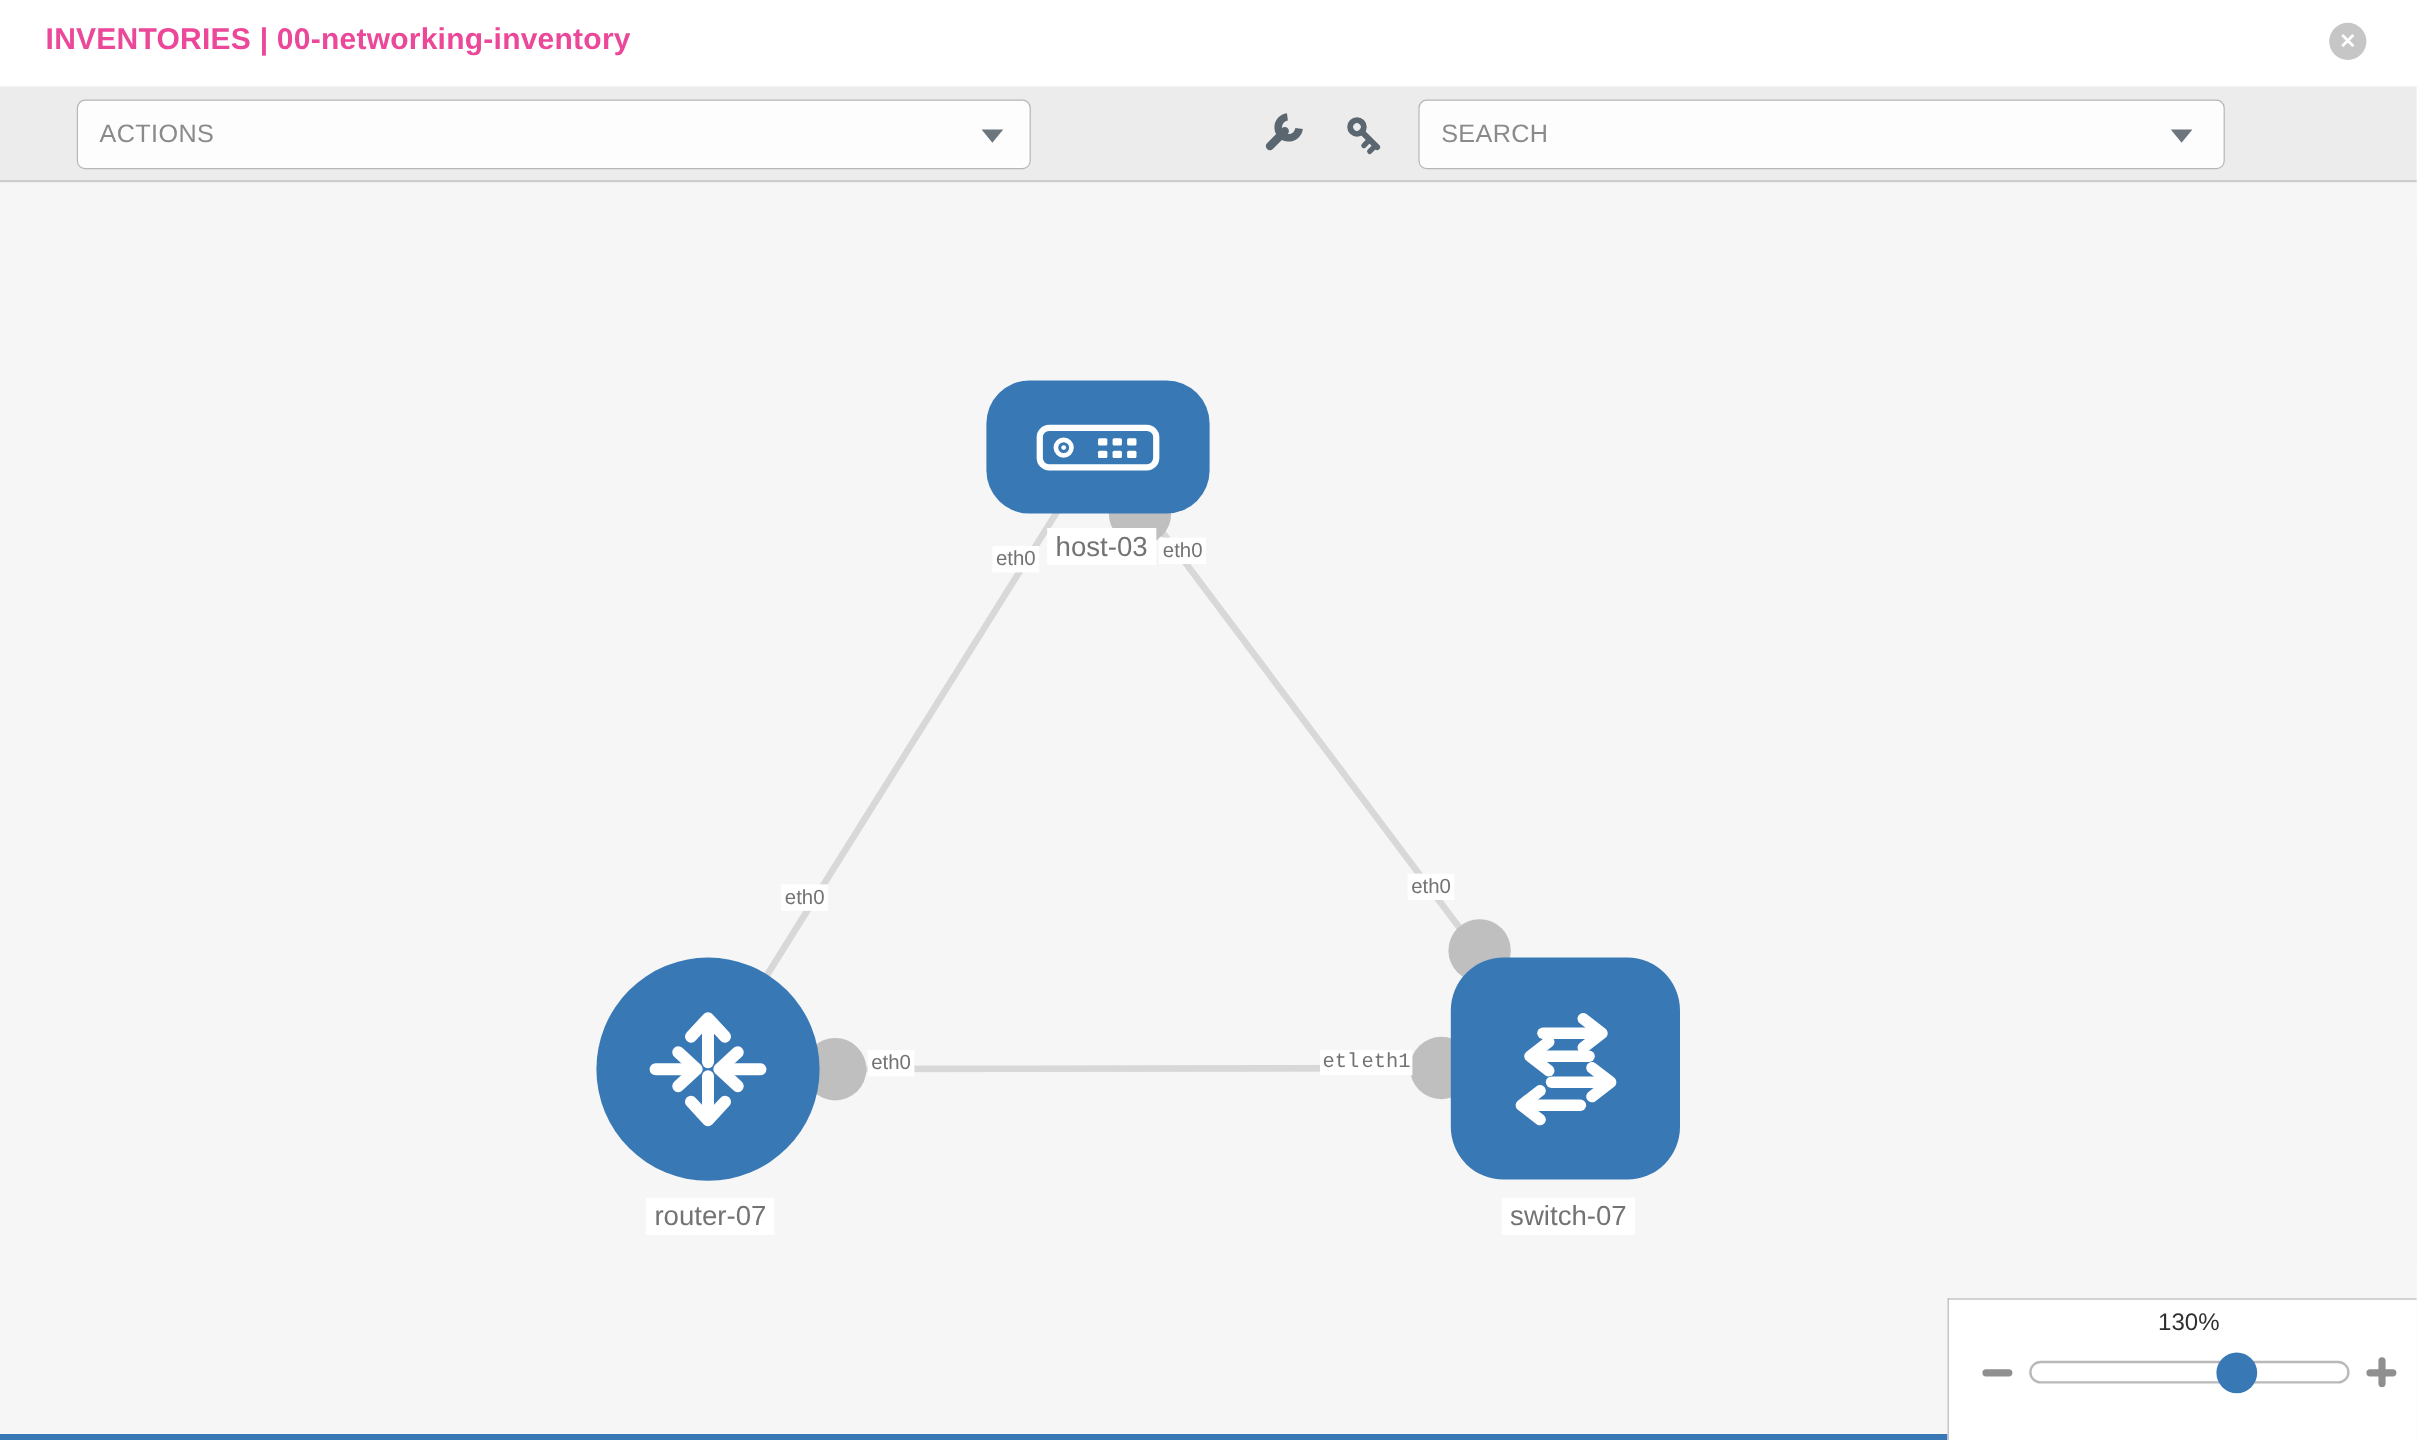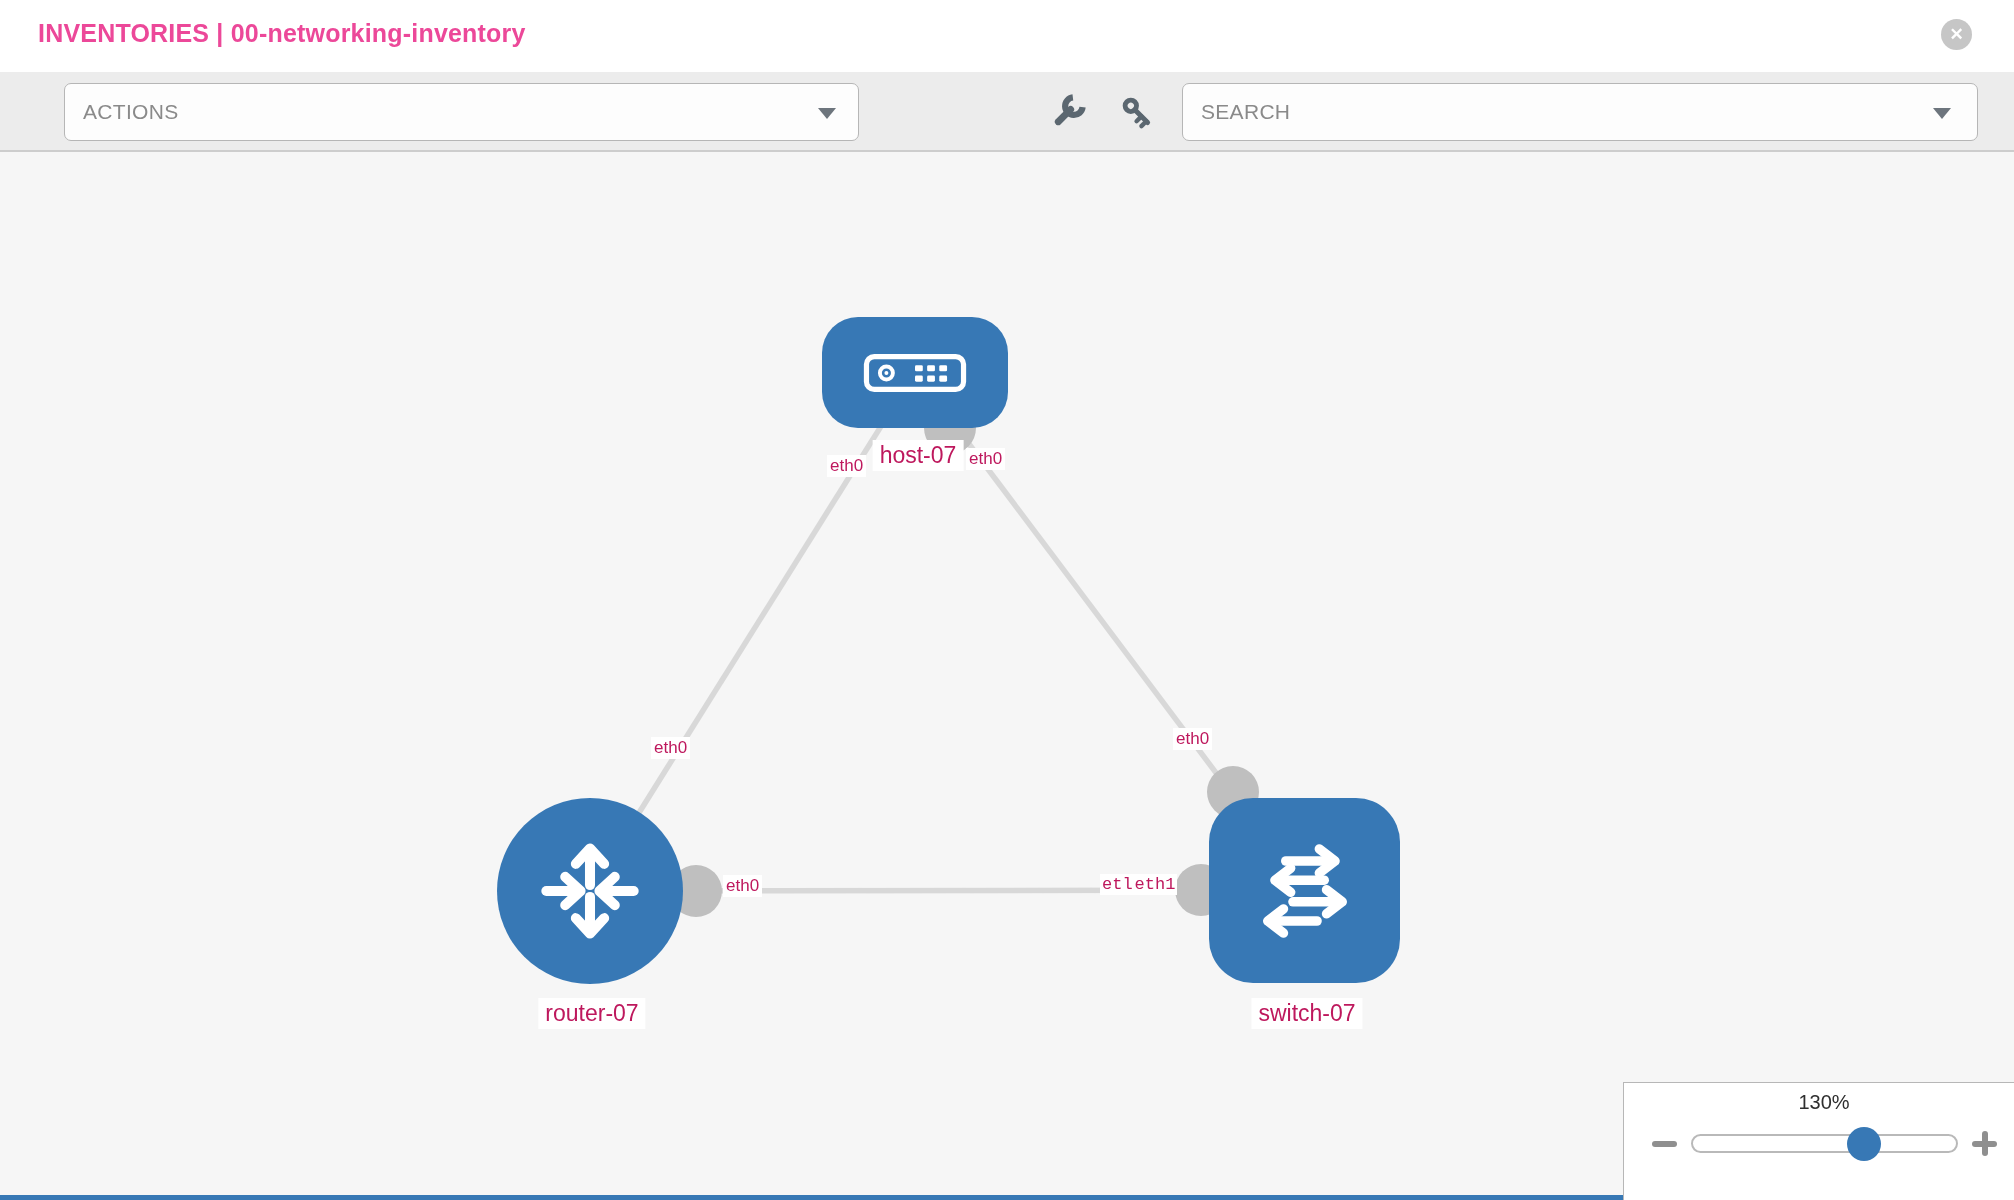--- a/index.html
+++ b/index.html
@@ -20,21 +20,21 @@
     border-bottom:2px solid #cdcdcd; }
   .select { position:absolute; top:11px; height:58px; background:#fdfdfd;
     border:1px solid #b6b6b6; border-radius:7px; cursor:pointer; }
   .select .sel-text { position:absolute; left:18px; top:0; line-height:56px;
     font-size:21px; color:#8a8a8a; letter-spacing:.3px; }
   .caret { position:absolute; top:24px; width:0; height:0;
     border-left:9px solid transparent; border-right:9px solid transparent;
     border-top:11px solid #6d757d; }
   .select.actions { left:40px; width:795px;margin-left:24px; }
   .select.actions .caret { right:22px; }
-  .select.search { left:1182px; width:796px; }
+  .select.search { left:1182px; width:672px; }
   .select.search .caret { right:26px; }
   .tool-btn { position:absolute; top:12px; width:56px; height:56px; border:none;
     background:transparent; cursor:pointer; display:flex; align-items:center; justify-content:center; }
   .tool-btn.wrench { left:1040px; }
   .tool-btn.key { left:1109px; }
 
   
   .canvas { position:relative; width:2014px; height:1048px; background:#f6f6f6; }
   .links { position:absolute; left:0; top:0; z-index:1; pointer-events:none; }
 
@@ -44,21 +44,21 @@
   .connector.c-router { left:670px; top:713px; }
   .connector.c-switch-top { left:1207px; top:614px; }
   .connector.c-switch-left { left:1175px; top:712px; }
 
   .node { position:absolute; background:#3778b5; z-index:3; cursor:pointer;
     display:flex; align-items:center; justify-content:center; }
   .node.host { left:822px; top:165px; width:186px; height:111px; border-radius:36px; }
   .node.router { left:497px; top:646px; width:186px; height:186px; border-radius:50%; }
   .node.switch { left:1209px; top:646px; width:191px; height:185px; border-radius:44px; }
 
-  .lbl { position:absolute; background:#ffffff; color:#be185d; z-index:6;
+  .lbl { position:absolute; background:#ffffff; color:#737373; z-index:6;
     white-space:nowrap; }
   .node-label { font-size:23px; padding:2px 7px; transform:translateX(-50%); }
   .nl-host { left:918px; top:288px; }
   .nl-router { left:592px; top:846px; }
   .nl-switch { left:1307px; top:846px; }
   .eth-label { font-size:17px; padding:1px 3px; }
   .eth-host-left { left:827px; top:303px; }
   .eth-host-right { left:966px; top:296px; }
   .eth-router-top { left:651px; top:585px; }
   .eth-switch-top { left:1173px; top:576px; }
@@ -181,21 +181,21 @@
         <path d="M66 41 H30"></path>
           <path d="M38 31 L25 41 L38 51"></path>
         <path d="M40 59 H76"></path>
           <path d="M68 49 L81 59 L68 69"></path>
         <path d="M60 75 H24"></path>
           <path d="M32 65 L19 75 L32 85"></path>
       </g>
     </svg>
   </div>
 
-  <div class="lbl node-label nl-host">host-07</div>
+  <div class="lbl node-label nl-host">host-03</div>
   <div class="lbl node-label nl-router">router-07</div>
   <div class="lbl node-label nl-switch">switch-07</div>
 
   <div class="lbl eth-label eth-host-left">eth0</div>
   <div class="lbl eth-label eth-host-right">eth0</div>
   <div class="lbl eth-label eth-router-top">eth0</div>
   <div class="lbl eth-label eth-switch-top">eth0</div>
   <div class="lbl eth-label eth-mid-router">eth0</div>
   <div class="lbl eth-label eth-mid-switch">
     <span class="under">etl</span><span class="over">eth1</span>

